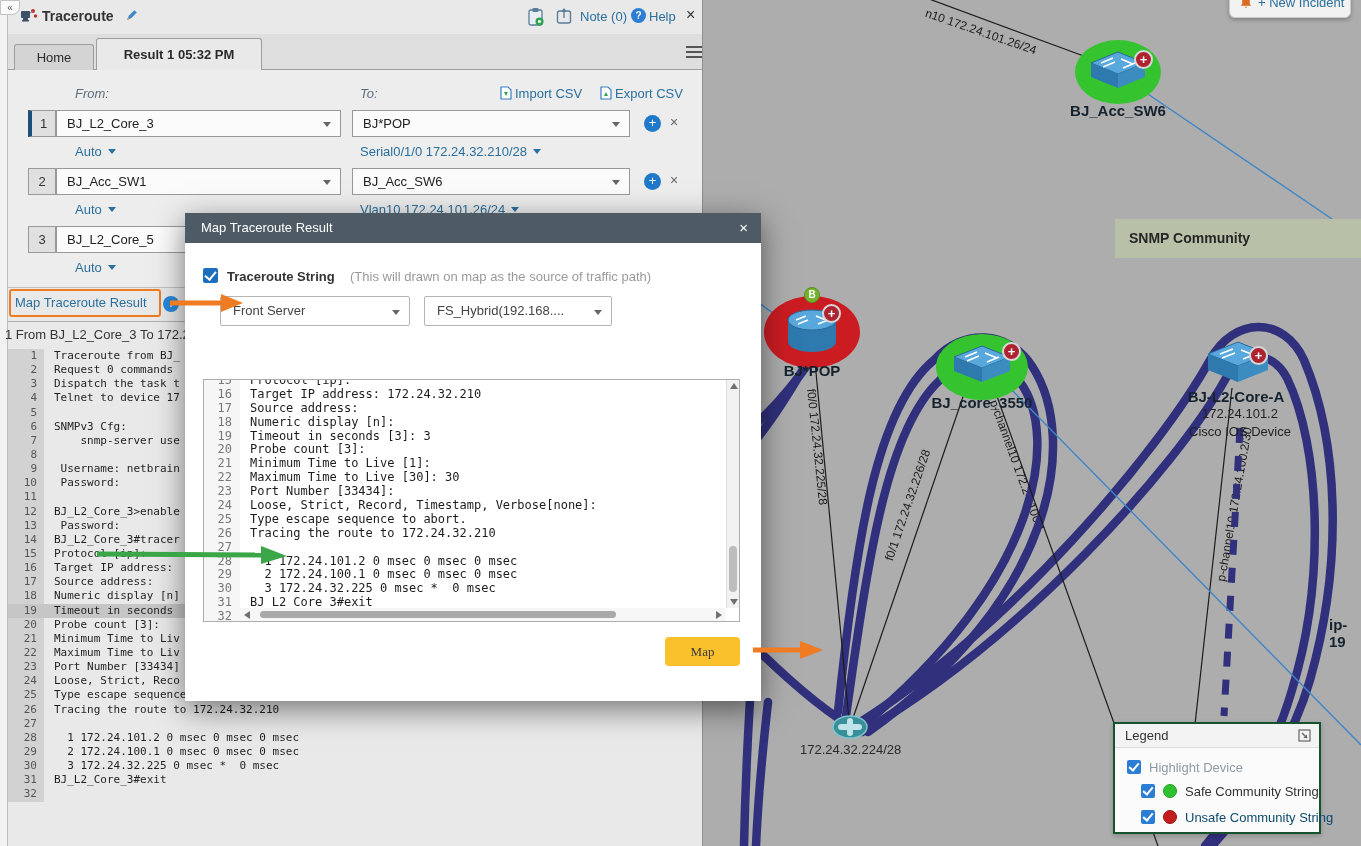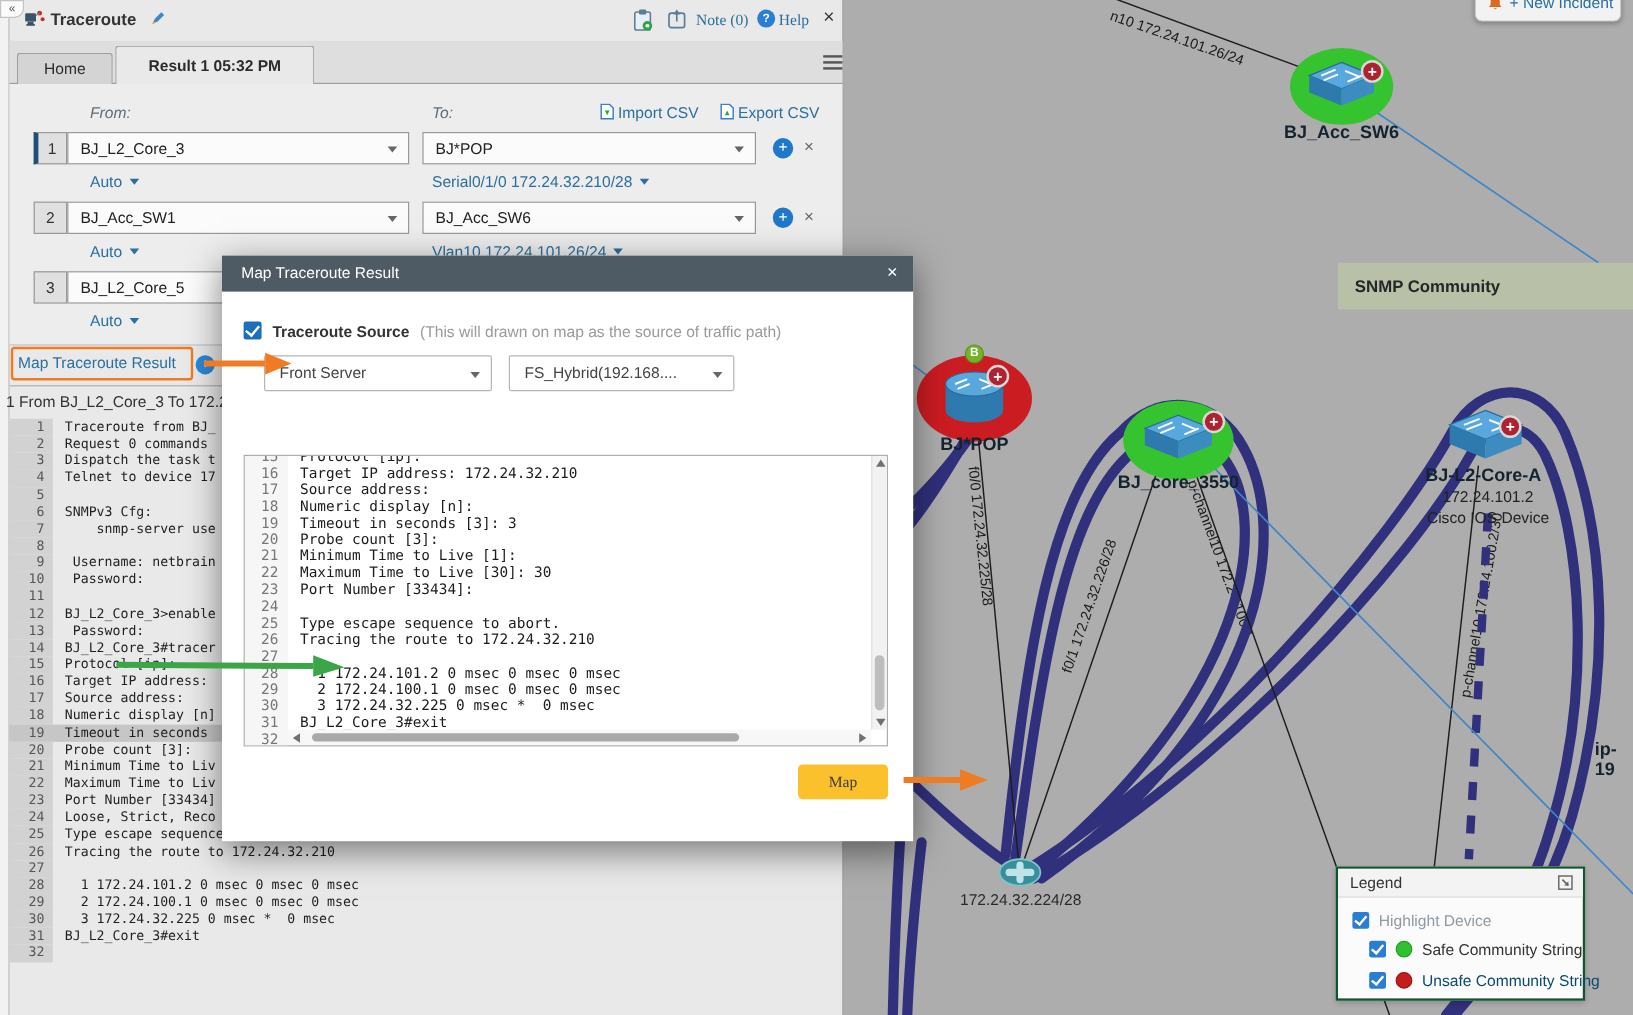--- a/index.html
+++ b/index.html
@@ -14,21 +14,21 @@
   #arrows { position:absolute; left:0; top:0; z-index:30; pointer-events:none; }
 
   
   .side-strip { position:absolute; left:0; top:0; width:8px; height:846px; background:#f2f2f2; border-right:1px solid #bdbdbd; }
   .corner-tab { position:absolute; left:0; top:0; width:20px; height:15px; background:#fbfbfb; border:1px solid #c3c3c3; border-radius:0 0 8px 0; font-size:10px; color:#555; text-align:center; line-height:13px; }
   .p-header { position:absolute; left:8px; top:0; right:0; height:34px; }
   .p-title { position:absolute; left:34px; top:8px; font-size:14px; color:#333; font-weight:bold; }
   .title-icon { position:absolute; left:12px; top:7px; }
   .pencil-icon { position:absolute; left:116px; top:8px; }
   .hdr-ic { position:absolute; top:7px; cursor:pointer; }
-  .note-link, .help-link { position:absolute; top:9px; font-size:13px; color:#2a6f9e; cursor:pointer;font-family:Liberation Serif, serif; }
+  .note-link, .help-link { position:absolute; top:9px; font-size:13px; color:#2a6f9e; cursor:pointer; }
   .help-circ { position:absolute; top:8px; width:15px; height:15px; border-radius:50%; background:#2a7fd4; color:#fff; font-size:10px; font-weight:bold; text-align:center; line-height:15px; }
   .close-x { position:absolute; left:678px; top:6px; font-size:16px; color:#333; cursor:pointer; }
 
   .tabbar { position:absolute; left:8px; top:34px; right:0; height:36px; background:#dedede; border-bottom:1px solid #9e9e9e; }
   .tab { position:absolute; border:1px solid #9e9e9e; border-bottom:none; border-radius:3px 3px 0 0; font-size:13px; color:#2b2b2b; text-align:center; cursor:pointer; }
   .tab.home { left:6px; top:10px; width:80px; height:26px; line-height:25px; background:#d4d4d4; }
   .tab.active { left:88px; top:4px; width:166px; height:32px; line-height:31px; background:#e9e9e9; font-weight:bold; }
   .burger { position:absolute; left:678px; top:12px; width:16px; height:2px; background:#555; box-shadow:0 5px 0 #555, 0 10px 0 #555; cursor:pointer; }
 
   .form-area { position:absolute; left:8px; top:70px; right:0; height:218px; background:#ededed; }
@@ -367,37 +367,37 @@
       <div class="crow"><span class="ln">32</span><span class="lt"></span></div>
     </div>
 </div>
 
 <div id="modal">
   <div class="m-header">
     <span class="m-title">Map Traceroute Result</span>
     <span class="m-close">×</span>
   </div>
   <span class="m-check"></span>
-  <span class="m-check-label">Traceroute Source</span>
+  <span class="m-check-label">Traceroute String</span>
   <span class="m-check-hint">(This will drawn on map as the source of traffic path)</span>
   <div class="m-select" style="left:35px; width:190px;"><span>Front Server</span><span class="chev"></span></div>
   <div class="m-select" style="left:239px; width:188px;"><span>FS_Hybrid(192.168....</span><span class="chev"></span></div>
   <div class="m-textarea">
     <div class="m-lines">
 
     <div class="mrow"><span class="ln">15</span><span class="lt">Protocol [ip]:</span></div>
         <div class="mrow"><span class="ln">16</span><span class="lt">Target IP address: 172.24.32.210</span></div>
         <div class="mrow"><span class="ln">17</span><span class="lt">Source address:</span></div>
         <div class="mrow"><span class="ln">18</span><span class="lt">Numeric display [n]:</span></div>
         <div class="mrow"><span class="ln">19</span><span class="lt">Timeout in seconds [3]: 3</span></div>
         <div class="mrow"><span class="ln">20</span><span class="lt">Probe count [3]:</span></div>
         <div class="mrow"><span class="ln">21</span><span class="lt">Minimum Time to Live [1]:</span></div>
         <div class="mrow"><span class="ln">22</span><span class="lt">Maximum Time to Live [30]: 30</span></div>
         <div class="mrow"><span class="ln">23</span><span class="lt">Port Number [33434]:</span></div>
-        <div class="mrow"><span class="ln">24</span></div>
+        <div class="mrow"><span class="ln">24</span><span class="lt">Loose, Strict, Record, Timestamp, Verbose[none]:</span></div>
         <div class="mrow"><span class="ln">25</span><span class="lt">Type escape sequence to abort.</span></div>
         <div class="mrow"><span class="ln">26</span><span class="lt">Tracing the route to 172.24.32.210</span></div>
         <div class="mrow"><span class="ln">27</span><span class="lt"></span></div>
         <div class="mrow"><span class="ln">28</span><span class="lt">  1 172.24.101.2 0 msec 0 msec 0 msec</span></div>
         <div class="mrow"><span class="ln">29</span><span class="lt">  2 172.24.100.1 0 msec 0 msec 0 msec</span></div>
         <div class="mrow"><span class="ln">30</span><span class="lt">  3 172.24.32.225 0 msec *  0 msec</span></div>
         <div class="mrow"><span class="ln">31</span><span class="lt">BJ_L2_Core_3#exit</span></div>
         <div class="mrow"><span class="ln">32</span><span class="lt"></span></div>
       </div>
     <div class="vscroll">

